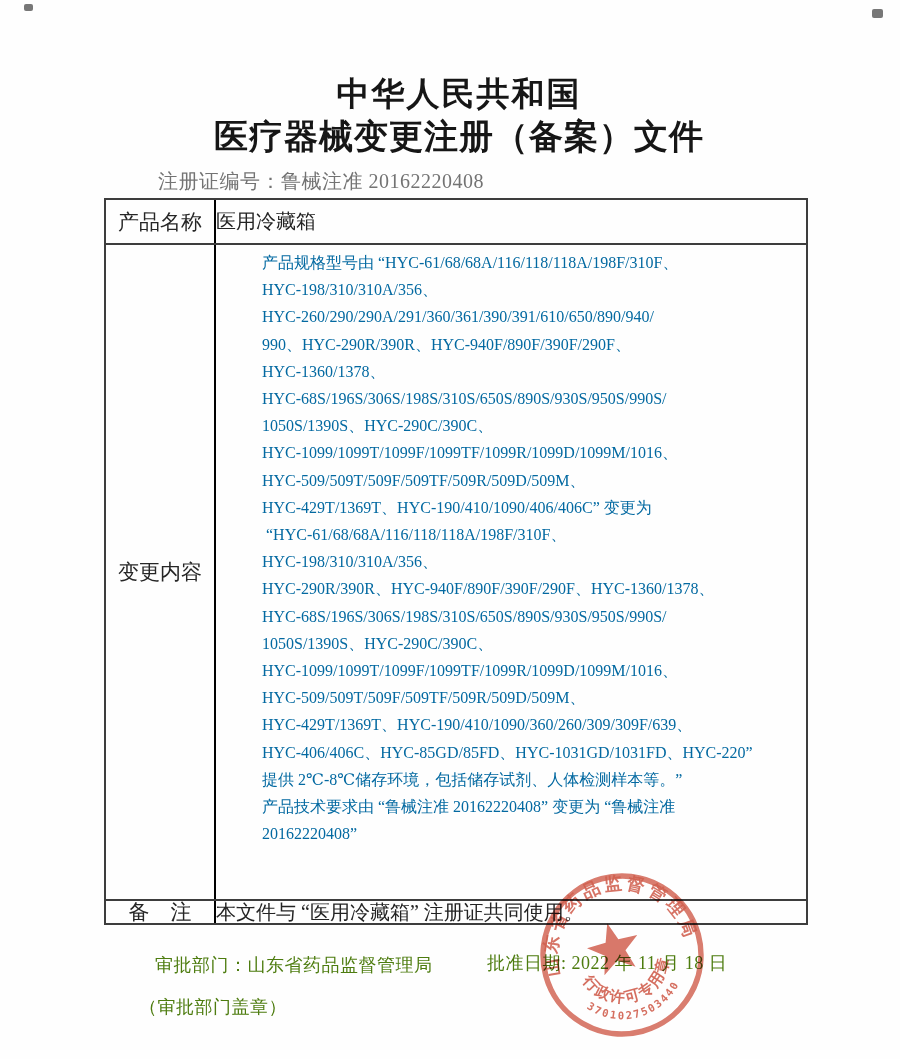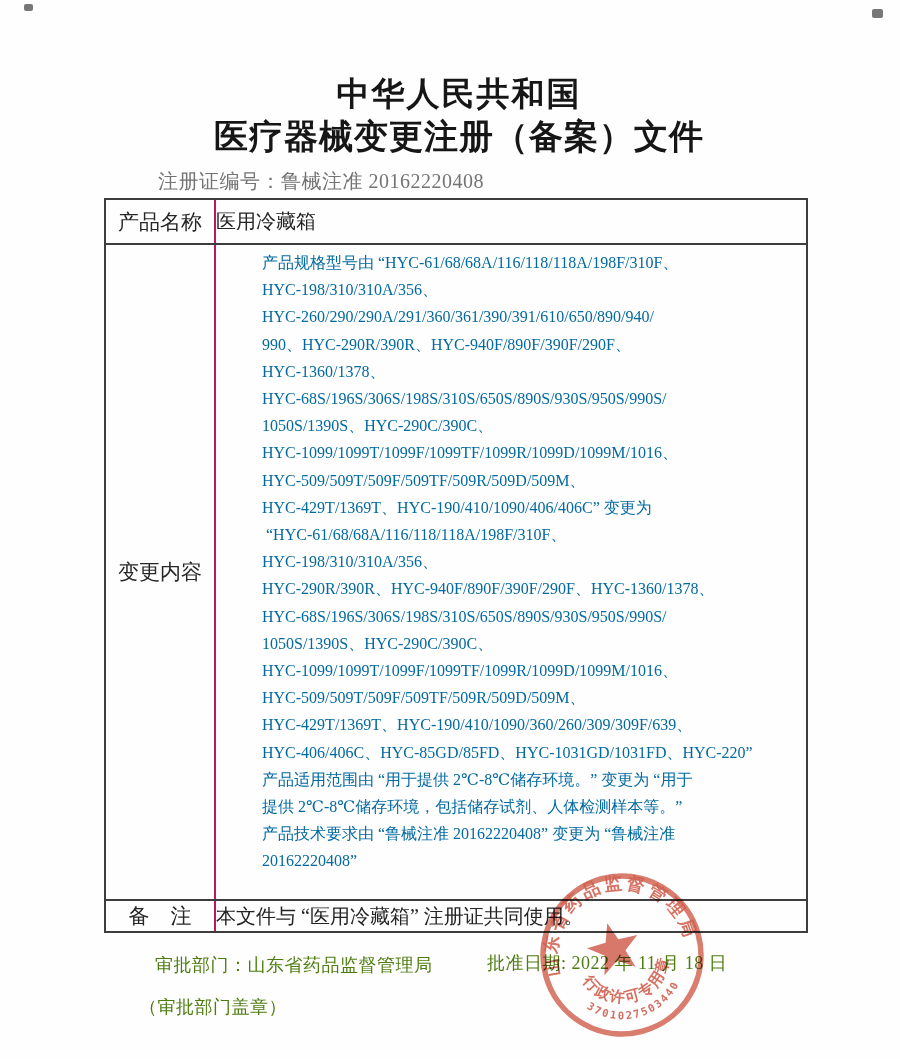--- a/index.html
+++ b/index.html
@@ -17,28 +17,28 @@
   .title2{top:114px;font-size:34px;letter-spacing:1px;}
   .regno{position:absolute;left:158px;top:168px;font-size:20px;color:#737373;letter-spacing:.5px;}
   
   .doc-table{
     position:absolute;left:104px;top:198px;width:704px;
     border:2px solid #3d3d3d;box-sizing:border-box;background:transparent;
   }
   .t-row{display:flex;box-sizing:border-box;}
   .t-row + .t-row{border-top:2px solid #3d3d3d;}
   .t-label{
-    flex:0 0 110px;border-right:2px solid #be185d;box-sizing:border-box;
+    flex:0 0 110px;border-right:2px solid #000000;box-sizing:border-box;
     display:flex;align-items:center;justify-content:center;
     font-size:21px;color:#262626;
   }
   .t-content{flex:1;box-sizing:border-box;display:flex;flex-direction:column;justify-content:center;}
   .row-name{height:43px;}
   .row-change{height:656px;}
-  .row-note{height:32px;}
+  .row-note{height:24px;}
   .cell-text{font-size:20px;color:#232323;}
   .lines{padding-top:4px;}
   .content-line{font-size:16px;line-height:27.2px;color:#0369a1;white-space:pre;margin-left:46px;}
   
   .foot{position:absolute;font-size:18px;color:#4d7c0f;letter-spacing:.5px;}
   .dept{left:155px;top:953px;}
   .date{left:487px;top:951px;}
   .sealnote{left:139px;top:995px;font-family:Liberation Mono, monospace;}
   
   .stamp{
@@ -83,21 +83,20 @@
           <div class="content-line">HYC-429T/1369T、HYC-190/410/1090/406/406C” 变更为</div>
           <div class="content-line"> “HYC-61/68/68A/116/118/118A/198F/310F、</div>
           <div class="content-line">HYC-198/310/310A/356、</div>
           <div class="content-line">HYC-290R/390R、HYC-940F/890F/390F/290F、HYC-1360/1378、</div>
           <div class="content-line">HYC-68S/196S/306S/198S/310S/650S/890S/930S/950S/990S/</div>
           <div class="content-line">1050S/1390S、HYC-290C/390C、</div>
           <div class="content-line">HYC-1099/1099T/1099F/1099TF/1099R/1099D/1099M/1016、</div>
           <div class="content-line">HYC-509/509T/509F/509TF/509R/509D/509M、</div>
           <div class="content-line">HYC-429T/1369T、HYC-190/410/1090/360/260/309/309F/639、</div>
           <div class="content-line">HYC-406/406C、HYC-85GD/85FD、HYC-1031GD/1031FD、HYC-220”</div>
-          <div class="content-line">产品适用范围由 “用于提供 2℃-8℃储存环境。” 变更为 “用于</div>
           <div class="content-line">提供 2℃-8℃储存环境，包括储存试剂、人体检测样本等。”</div>
           <div class="content-line">产品技术要求由 “鲁械注准 20162220408” 变更为 “鲁械注准</div>
           <div class="content-line">20162220408”</div>
         </div>
     </div>
     <div class="t-row row-note">
       <div class="t-label">备　注</div>
       <div class="t-content">
         <div class="cell-text">本文件与 “医用冷藏箱” 注册证共同使用。</div>
       </div>

